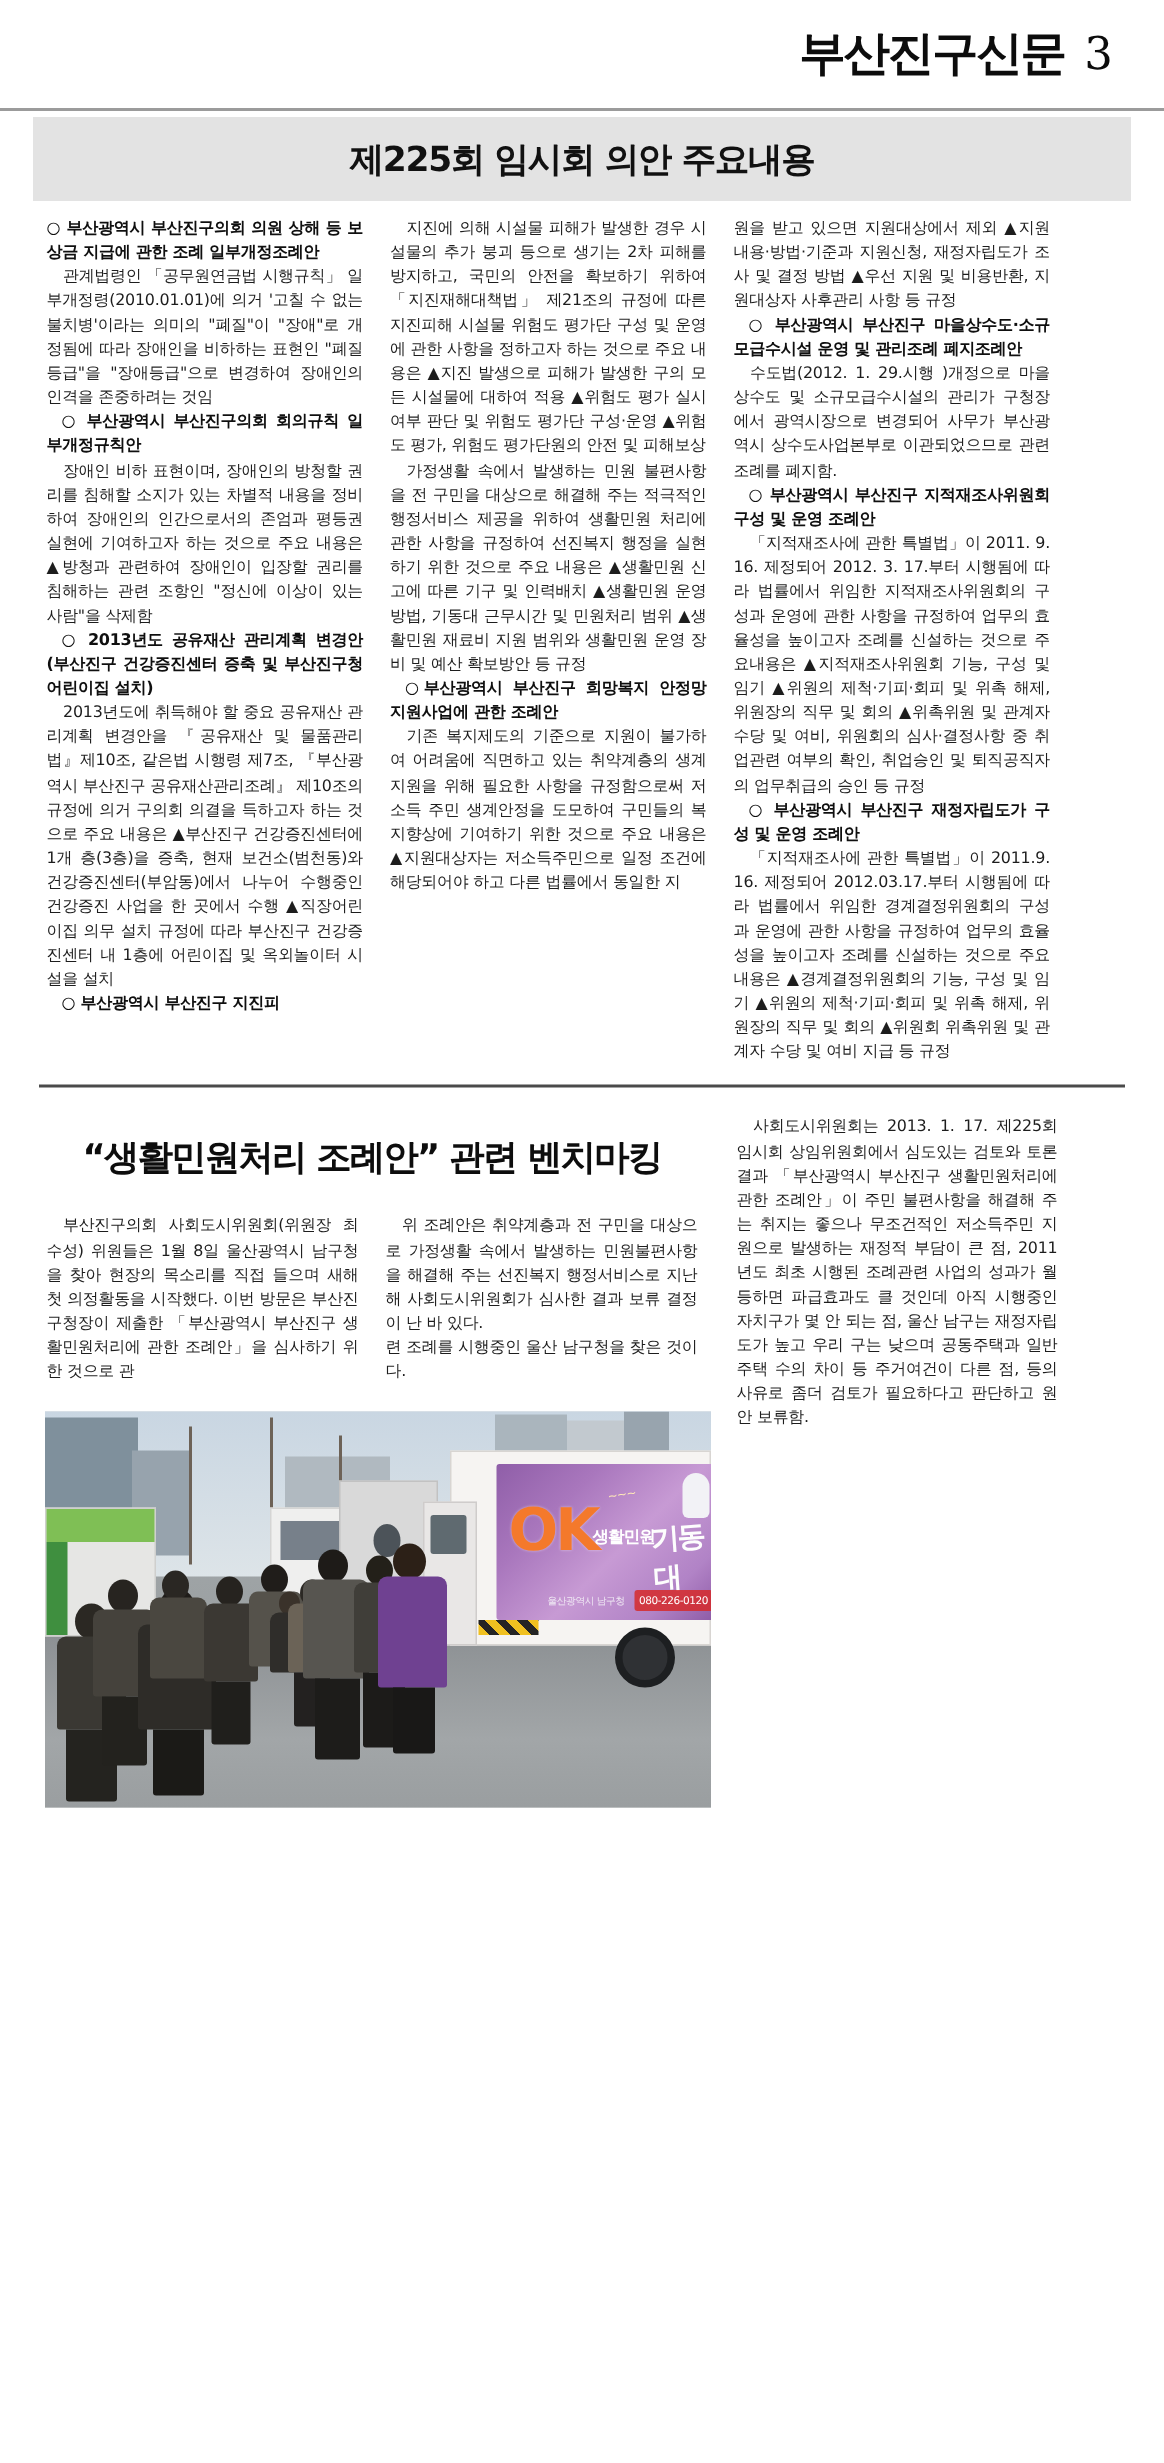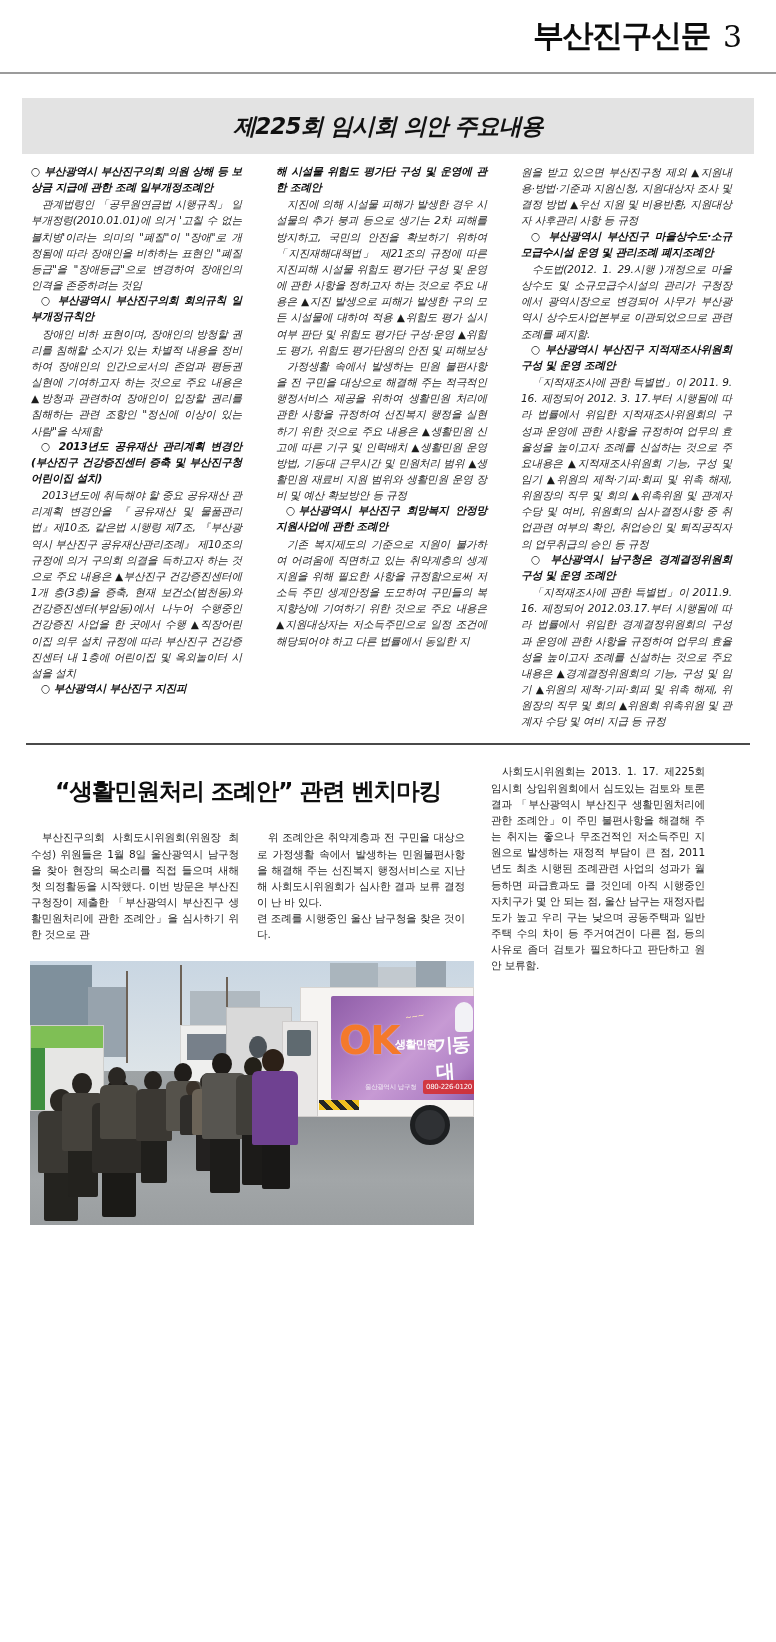--- a/index.html
+++ b/index.html
@@ -47,41 +47,40 @@
   }
 
   
   .page {
     padding: 0 22px;
     box-sizing: border-box;
   }
 
   
   .article {
-    margin-top: 24px;
-    font-style: italic;
+    margin-top: 4px;
   }
   .headline-band {
     background: #e3e3e3;
     height: 56px;
     display: flex;
     align-items: center;
     justify-content: center;
     margin-bottom: 10px;
   }
   .headline-band .headline-text {
     font-size: 23px;
     font-weight: 700;
     letter-spacing: -0.9px;
     color: #111;
   }
 
   .cols-3 {
     display: flex;
-    column-gap: 16px;
+    column-gap: 0;
     align-items: flex-start;
   }
   .col {
     width: 229px;
     box-sizing: border-box;
     padding: 0 9px;
   }
   .col + .col {
     border-left: 0px solid transparent;
   }
@@ -315,34 +314,33 @@
         <p class="sub" data-interactable="false">○ 부산광역시 부산진구의회 의원 상해 등 보상금 지급에 관한 조례 일부개정조례안</p>
         <p class="body indent" data-interactable="false">관계법령인 「공무원연금법 시행규칙」 일부개정령(2010.01.01)에 의거 '고칠 수 없는 불치병'이라는 의미의 "폐질"이 "장애"로 개정됨에 따라 장애인을 비하하는 표현인 "폐질등급"을 "장애등급"으로 변경하여 장애인의 인격을 존중하려는 것임</p>
         <p class="sub indent" data-interactable="false">○ 부산광역시 부산진구의회 회의규칙 일부개정규칙안</p>
         <p class="body indent" data-interactable="false">장애인 비하 표현이며, 장애인의 방청할 권리를 침해할 소지가 있는 차별적 내용을 정비하여 장애인의 인간으로서의 존엄과 평등권 실현에 기여하고자 하는 것으로 주요 내용은 ▲방청과 관련하여 장애인이 입장할 권리를 침해하는 관련 조항인 "정신에 이상이 있는 사람"을 삭제함</p>
         <p class="sub indent" data-interactable="false">○ 2013년도 공유재산 관리계획 변경안(부산진구 건강증진센터 증축 및 부산진구청 어린이집 설치)</p>
         <p class="body indent" data-interactable="false">2013년도에 취득해야 할 중요 공유재산 관리계획 변경안을 『공유재산 및 물품관리법』제10조, 같은법 시행령 제7조, 『부산광역시 부산진구 공유재산관리조례』 제10조의 규정에 의거 구의회 의결을 득하고자 하는 것으로 주요 내용은 ▲부산진구 건강증진센터에 1개 층(3층)을 증축, 현재 보건소(범천동)와 건강증진센터(부암동)에서 나누어 수행중인 건강증진 사업을 한 곳에서 수행 ▲직장어린이집 의무 설치 규정에 따라 부산진구 건강증진센터 내 1층에 어린이집 및 옥외놀이터 시설을 설치</p>
         <p class="sub indent" data-interactable="false">○ 부산광역시 부산진구 지진피</p>
       </div>
 
       <div class="col" data-interactable="false">
-        <p class="sub" data-interactable="false">해 시설물 위험도 평가단 구성 및 운영에 관한 조례안</p>
         <p class="body indent" data-interactable="false">지진에 의해 시설물 피해가 발생한 경우 시설물의 추가 붕괴 등으로 생기는 2차 피해를 방지하고, 국민의 안전을 확보하기 위하여 「지진재해대책법」 제21조의 규정에 따른 지진피해 시설물 위험도 평가단 구성 및 운영에 관한 사항을 정하고자 하는 것으로 주요 내용은 ▲지진 발생으로 피해가 발생한 구의 모든 시설물에 대하여 적용 ▲위험도 평가 실시 여부 판단 및 위험도 평가단 구성·운영 ▲위험도 평가, 위험도 평가단원의 안전 및 피해보상</p>
         <p class="body indent" data-interactable="false">가정생활 속에서 발생하는 민원 불편사항을 전 구민을 대상으로 해결해 주는 적극적인 행정서비스 제공을 위하여 생활민원 처리에 관한 사항을 규정하여 선진복지 행정을 실현하기 위한 것으로 주요 내용은 ▲생활민원 신고에 따른 기구 및 인력배치 ▲생활민원 운영 방법, 기동대 근무시간 및 민원처리 범위 ▲생활민원 재료비 지원 범위와 생활민원 운영 장비 및 예산 확보방안 등 규정</p>
         <p class="sub indent" data-interactable="false">○부산광역시 부산진구 희망복지 안정망 지원사업에 관한 조례안</p>
         <p class="body indent" data-interactable="false">기존 복지제도의 기준으로 지원이 불가하여 어려움에 직면하고 있는 취약계층의 생계지원을 위해 필요한 사항을 규정함으로써 저소득 주민 생계안정을 도모하여 구민들의 복지향상에 기여하기 위한 것으로 주요 내용은 ▲지원대상자는 저소득주민으로 일정 조건에 해당되어야 하고 다른 법률에서 동일한 지</p>
       </div>
 
       <div class="col" data-interactable="false">
-        <p class="body" data-interactable="false">원을 받고 있으면 부산진구청 제외 ▲지원내용·방법·기준과 지원신청, 지원대상자 조사 및 결정 방법 ▲우선 지원 및 비용반환, 지원대상자 사후관리 사항 등 규정</p>
+        <p class="body" data-interactable="false">원을 받고 있으면 지원대상에서 제외 ▲지원내용·방법·기준과 지원신청, 재정자립도가 조사 및 결정 방법 ▲우선 지원 및 비용반환, 지원대상자 사후관리 사항 등 규정</p>
         <p class="sub indent" data-interactable="false">○ 부산광역시 부산진구 마을상수도·소규모급수시설 운영 및 관리조례 폐지조례안</p>
         <p class="body indent" data-interactable="false">수도법(2012. 1. 29.시행 )개정으로 마을상수도 및 소규모급수시설의 관리가 구청장에서 광역시장으로 변경되어 사무가 부산광역시 상수도사업본부로 이관되었으므로 관련 조례를 폐지함.</p>
         <p class="sub indent" data-interactable="false">○ 부산광역시 부산진구 지적재조사위원회 구성 및 운영 조례안</p>
         <p class="body indent" data-interactable="false">「지적재조사에 관한 특별법」이 2011. 9. 16. 제정되어 2012. 3. 17.부터 시행됨에 따라 법률에서 위임한 지적재조사위원회의 구성과 운영에 관한 사항을 규정하여 업무의 효율성을 높이고자 조례를 신설하는 것으로 주요내용은 ▲지적재조사위원회 기능, 구성 및 임기 ▲위원의 제척·기피·회피 및 위촉 해제, 위원장의 직무 및 회의 ▲위촉위원 및 관계자 수당 및 여비, 위원회의 심사·결정사항 중 취업관련 여부의 확인, 취업승인 및 퇴직공직자의 업무취급의 승인 등 규정</p>
-        <p class="sub indent" data-interactable="false">○ 부산광역시 남구청은 경계결정위원회 구성 및 운영 조례안</p>
+        <p class="sub indent" data-interactable="false">○ 부산광역시 부산진구 재정자립도가 구성 및 운영 조례안</p>
         <p class="body indent" data-interactable="false">「지적재조사에 관한 특별법」이 2011.9.16. 제정되어 2012.03.17.부터 시행됨에 따라 법률에서 위임한 경계결정위원회의 구성과 운영에 관한 사항을 규정하여 업무의 효율성을 높이고자 조례를 신설하는 것으로 주요내용은 ▲경계결정위원회의 기능, 구성 및 임기 ▲위원의 제척·기피·회피 및 위촉 해제, 위원장의 직무 및 회의 ▲위원회 위촉위원 및 관계자 수당 및 여비 지급 등 규정</p>
       </div>
 
     </div>
   </div>
 
   <hr class="section-rule" data-interactable="false">
 
   <div class="article2" data-interactable="false">
 

